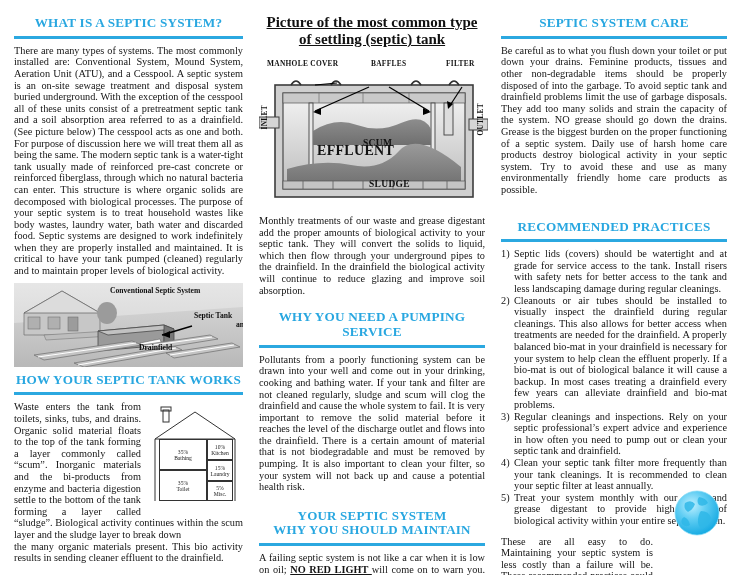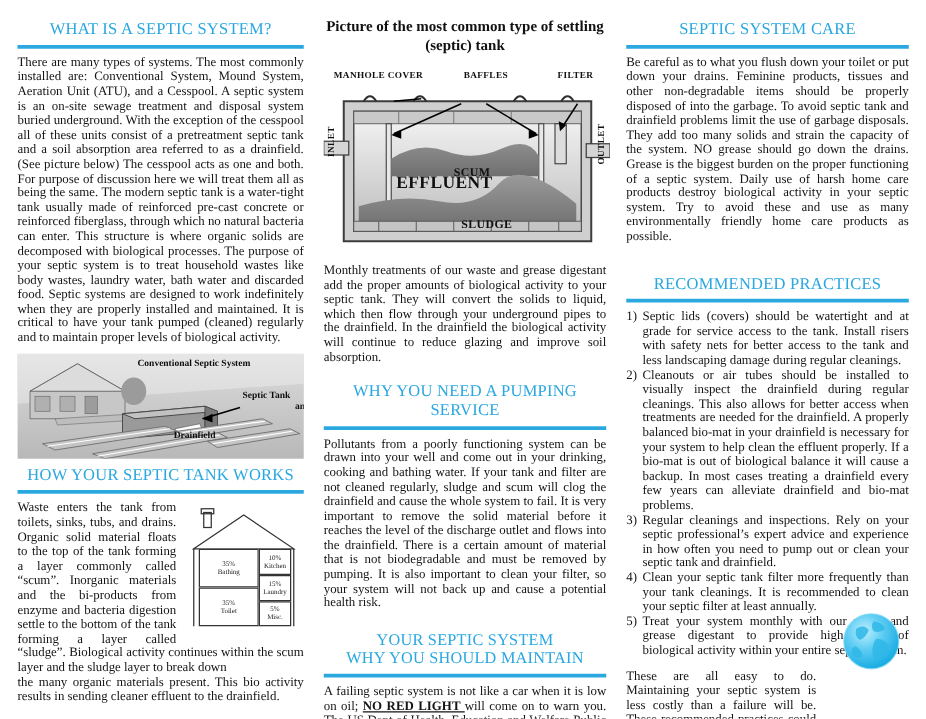--- a/index.html
+++ b/index.html
@@ -21,21 +21,21 @@
     padding: 0 6px;
     position: relative;
   }
   .col-left   { margin-right: 4px; }
   .col-center { margin-right: 4px; }
 
   
   .sec-head {
     text-align: center;
     font-family: "Liberation Serif", serif;
-    font-weight: normal;
+    font-weight: bold;
     color: #29a7e0;
     font-size: 13.2px;
     letter-spacing: 0.2px;
     line-height: 1.12;
     padding: 2px 0 3px 0;
   }
   .sec-head.two-line { font-size: 13px; }
   .rule {
     height: 3px;
     background: #2ba8e0;
@@ -47,25 +47,26 @@
   .body-text {
     font-size: 10.3px;
     line-height: 11.6px;
     text-align: justify;
     text-justify: inter-word;
     hyphens: manual;
     color: #141414;
   }
 
   .caption {
-    font-size: 12px;
+    font-size: 15px;
     font-weight: bold;
     text-align: center;
     margin-bottom: 5px;
     color: #111;
+    text-decoration: underline;
   }
 
   
   ol.practices {
     list-style: none;
     font-size: 10.3px;
     line-height: 11.6px;
     text-align: justify;
     color: #141414;
     margin-top: 1px;

